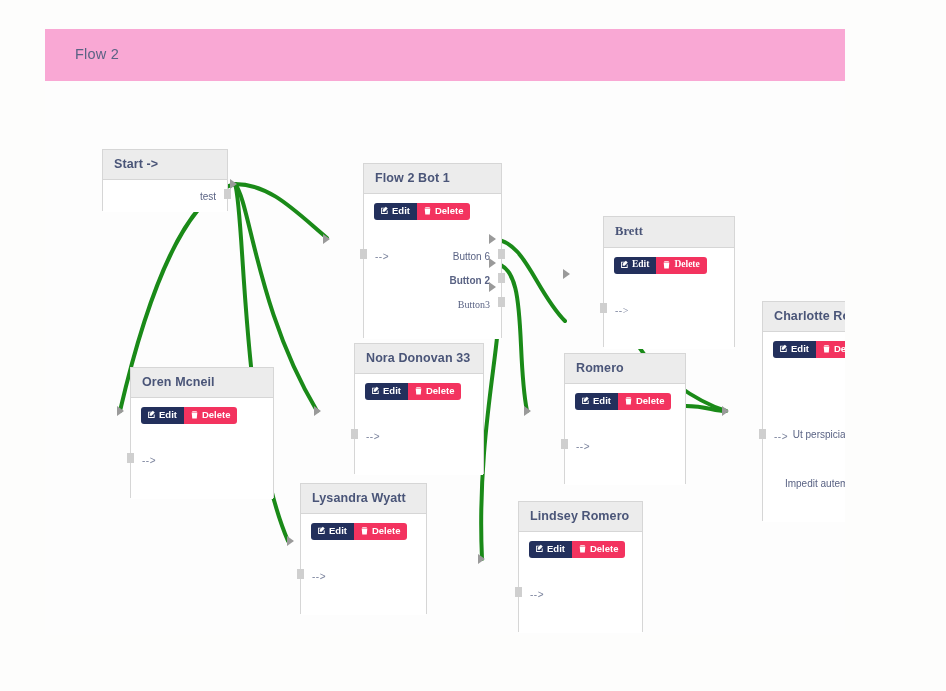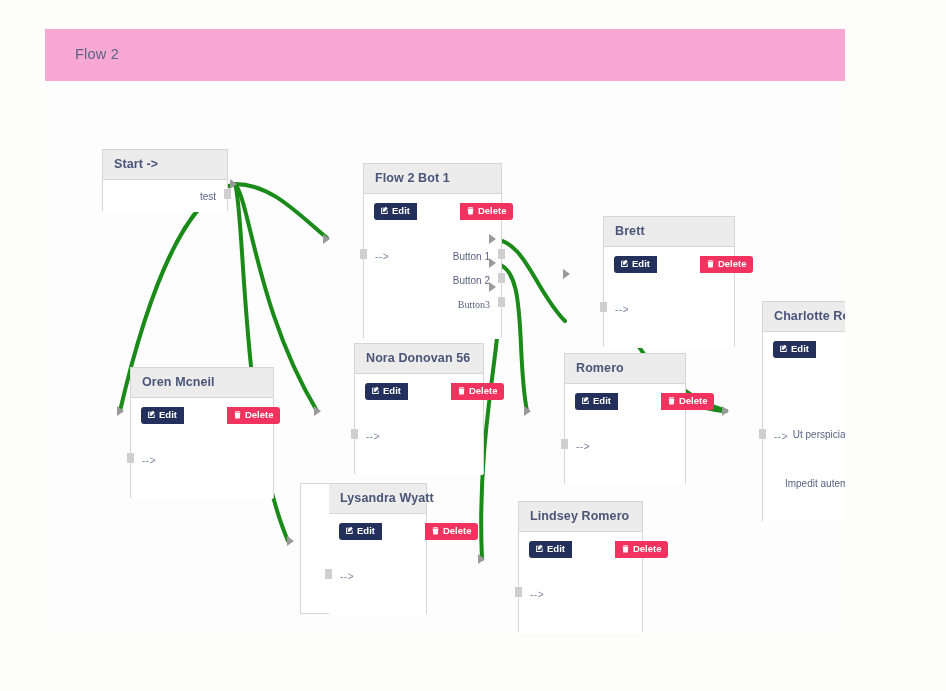--- a/index.html
+++ b/index.html
@@ -93,21 +93,20 @@
     white-space: nowrap;
   }
   .node-body {
     position: relative;
     background: #ffffff;
   }
 
   .btn-row {
     padding: 9px 10px 0 10px;
     display: flex;
-    gap: 43px;
   }
   .btn {
     display: inline-flex;
     align-items: center;
     gap: 3px;
     font-size: 9.5px;
     font-weight: bold;
     color: #ffffff;
     padding: 3px 7px 4px 6px;
     line-height: 1;
@@ -228,24 +227,24 @@
             <span class="btn btn-delete">
               <svg width="9" height="9" viewBox="0 0 16 16">
                   <path fill="#fff" d="M4 2h8v1.5H4zM3 4.5h10L12 15H4z"></path>
                 </svg>
               <span>Delete</span>
             </span>
           </div>
           <div class="port-row port-in" style="top:58px;">--&gt;</div>
           <div class="handle handle-left" style="top:55px;"></div>
 
-          <div class="port-row port-out" style="top:58px;">Button 1</div>
+          <div class="port-row port-out" style="top:58px;">Button 6</div>
           <div class="handle handle-right" style="top:55px;"></div>
 
-          <div class="port-row port-out" style="top:82px;">Button 2</div>
+          <div class="port-row port-out" style="top:82px;font-weight:bold;">Button 2</div>
           <div class="handle handle-right" style="top:79px;"></div>
 
           <div class="port-row port-out" style="top:106px;font-family:Liberation Serif, serif;">Button3</div>
           <div class="handle handle-right" style="top:103px;"></div>
         </div>
       </div>
       <div class="arrow-marker" style="left:278px; top:153px;"></div>
       <div class="arrow-marker" style="left:444px; top:153px;"></div>
       <div class="arrow-marker" style="left:444px; top:177px;"></div>
       <div class="arrow-marker" style="left:444px; top:201px;"></div>
@@ -268,21 +267,21 @@
               <span>Delete</span>
             </span>
           </div>
           <div class="port-row port-in" style="top:58px;">--&gt;</div>
           <div class="handle handle-left" style="top:55px;"></div>
         </div>
       </div>
       <div class="arrow-marker" style="left:72px; top:325px;"></div>
 
       <div class="node" style="left:309px; top:262px; width:130px; height:131px;">
-        <div class="node-header">Nora Donovan 56</div>
+        <div class="node-header">Nora Donovan 33</div>
         <div class="node-body" style="height:101px;">
           <div class="btn-row">
             <span class="btn btn-edit">
               <svg width="9" height="9" viewBox="0 0 16 16">
                   <path fill="#fff" d="M2 3h7v1.6H3.6v8H12V8h1.6v6H2V3z"></path>
                   <path fill="#fff" d="M10.4 1.2l3.4 3.4-5.6 5.6-3.4 0 0-3.4z"></path>
                 </svg>
               <span>Edit</span>
             </span>
             <span class="btn btn-delete">
@@ -291,21 +290,21 @@
                 </svg>
               <span>Delete</span>
             </span>
           </div>
           <div class="port-row port-in" style="top:58px;">--&gt;</div>
           <div class="handle handle-left" style="top:55px;"></div>
         </div>
       </div>
       <div class="arrow-marker" style="left:269px; top:325px;"></div>
 
-      <div class="node" style="left:255px; top:402px; width:127px; height:131px;padding-left:28px;">
+      <div class="node" style="left:255px; top:402px; width:127px; height:131px;">
         <div class="node-header">Lysandra Wyatt</div>
         <div class="node-body" style="height:101px;">
           <div class="btn-row">
             <span class="btn btn-edit">
               <svg width="9" height="9" viewBox="0 0 16 16">
                   <path fill="#fff" d="M2 3h7v1.6H3.6v8H12V8h1.6v6H2V3z"></path>
                   <path fill="#fff" d="M10.4 1.2l3.4 3.4-5.6 5.6-3.4 0 0-3.4z"></path>
                 </svg>
               <span>Edit</span>
             </span>
@@ -339,21 +338,21 @@
                 </svg>
               <span>Delete</span>
             </span>
           </div>
           <div class="port-row port-in" style="top:58px;">--&gt;</div>
           <div class="handle handle-left" style="top:55px;"></div>
         </div>
       </div>
       <div class="arrow-marker" style="left:433px; top:473px;"></div>
 
-      <div class="node" style="left:558px; top:135px; width:132px; height:131px;">
+      <div class="node" style="left:558px; top:135px; width:132px; height:131px;font-family:Liberation Serif, serif;">
         <div class="node-header">Brett</div>
         <div class="node-body" style="height:101px;">
           <div class="btn-row">
             <span class="btn btn-edit">
               <svg width="9" height="9" viewBox="0 0 16 16">
                   <path fill="#fff" d="M2 3h7v1.6H3.6v8H12V8h1.6v6H2V3z"></path>
                   <path fill="#fff" d="M10.4 1.2l3.4 3.4-5.6 5.6-3.4 0 0-3.4z"></path>
                 </svg>
               <span>Edit</span>
             </span>

